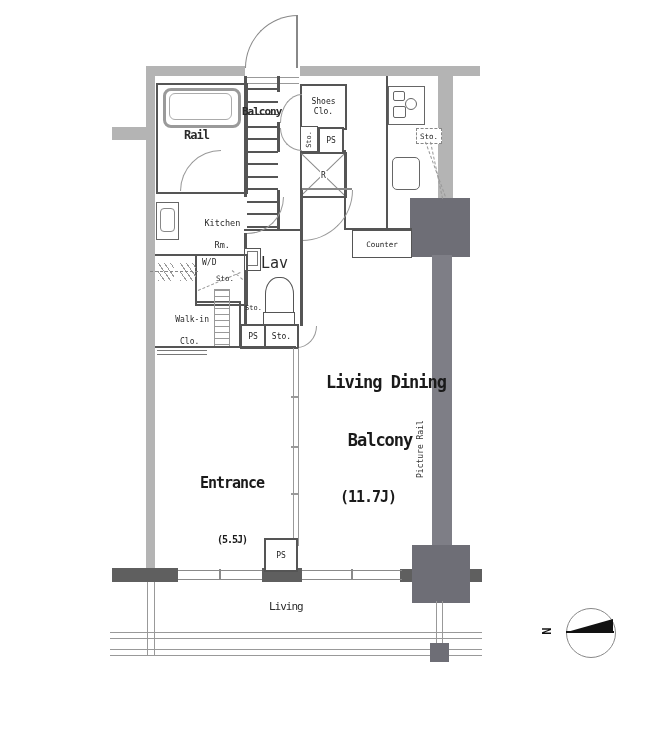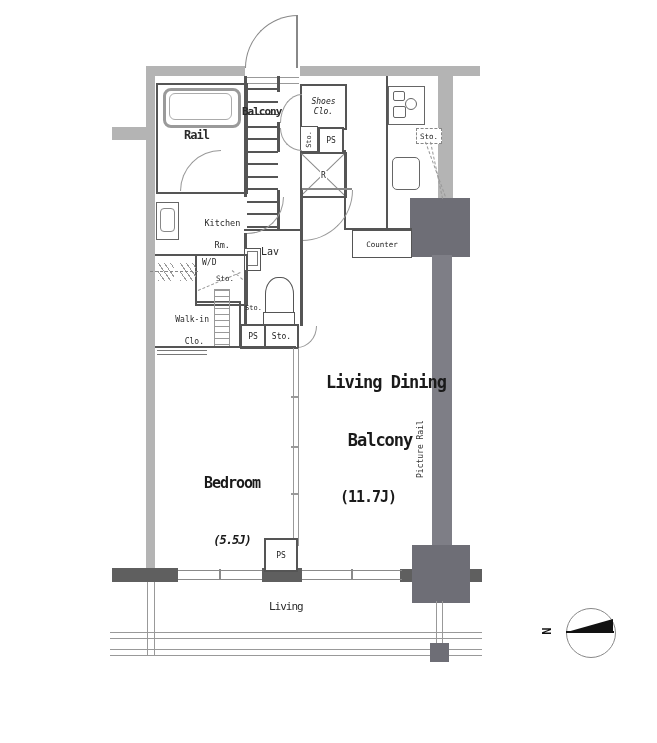--- a/index.html
+++ b/index.html
@@ -45,21 +45,21 @@
   #entStep{left:246px;top:77px;width:53px;height:5px;border-top:1px solid #999;border-bottom:1px solid #999;}
   
   #corrFloor{left:247px;top:78px;width:31px;height:152px;
      background:repeating-linear-gradient(to bottom,transparent 0 10.5px,#555 10.5px 12.5px);}
   #corrL1{left:244px;top:76px;width:3px;height:121px;background:#555;}
   #corrL2{left:244px;top:233px;width:3px;height:113px;background:#555;}
   #corrR1{left:277px;top:76px;width:3px;height:16px;background:#555;}
   #corrR2{left:277px;top:122px;width:3px;height:30px;background:#555;}
   #corrR3{left:277px;top:190px;width:3px;height:40px;background:#555;}
   
-  #shoesBox{left:300px;top:84px;width:43px;height:42px;font-size:8px;line-height:10px;font-style:italic;}
+  #shoesBox{left:300px;top:84px;width:43px;height:42px;font-size:8px;line-height:10px;}
   #stoVertBox{left:300px;top:126px;width:16px;height:24px;border-width:1.5px;}
   #stoVertBox span{writing-mode:vertical-rl;transform:rotate(180deg);font-size:7px;}
   #psEntryBox{left:318px;top:127px;width:22px;height:23px;font-size:8px;}
   #rBox{left:300px;top:152px;width:43px;height:42px;font-size:8px;}
   #rBox .r-char{background:#fff;padding:0 1px;z-index:2;}
   .diag{position:absolute;left:-9px;top:20px;width:60px;height:1px;background:#8a8a8a;}
   #rd1{transform:rotate(44deg);} #rd2{transform:rotate(-44deg);}
   #arcShoes{left:280px;top:94px;width:21px;height:28px;border-top:1px solid #999;border-left:1px solid #999;border-top-left-radius:100% 100%;}
   #arcStoE{left:280px;top:128px;width:21px;height:22px;border-bottom:1px solid #999;border-left:1px solid #999;border-bottom-left-radius:100% 100%;}
   
@@ -115,29 +115,29 @@
   #partition{left:293px;top:348px;width:4px;height:198px;border-left:1px solid #999;border-right:1px solid #999;}
   .ptick{position:absolute;left:291px;width:8px;height:2px;background:#999;}
   #pt1{top:396px;} #pt2{top:446px;} #pt3{top:493px;}
   #psBalcBox{left:264px;top:538px;width:30px;height:30px;font-size:8px;}
   
   #entranceLbl{left:242px;top:105px;font-size:11px;font-weight:bold;letter-spacing:-1px;}
   #bathLbl{left:184px;top:128px;font-size:12px;font-weight:bold;letter-spacing:-1px;}
   #dressLbl{left:184px;top:207px;width:56px;font-size:8.5px;line-height:11px;text-align:center;}
   #wdLbl{left:202px;top:258px;font-size:8px;}
   #wdStoLbl{left:216px;top:274px;font-size:7.5px;}
-  #lavLbl{left:261px;top:246px;font-size:10px;}
+  #lavLbl{left:261px;top:254px;font-size:15px;}
   #lavStoLbl{left:245px;top:304px;font-size:7px;}
-  #walkinLbl{left:156px;top:303px;width:48px;font-size:8px;line-height:11px;text-align:right;}
+  #walkinLbl{left:156px;top:303px;width:48px;font-size:8px;line-height:11px;text-align:center;}
   #ldkLbl{left:302px;top:334px;width:132px;text-align:center;font-weight:bold;color:#1a1a1a;}
   #ldkLbl .l1{font-size:17px;line-height:20px;letter-spacing:-1px;margin-left:24px;}
   #ldkLbl .l2{font-size:15px;line-height:19px;letter-spacing:-1px;}
   #bedLbl{left:175px;top:436px;width:114px;text-align:center;font-weight:bold;color:#1a1a1a;}
   #bedLbl .l1{font-size:15px;line-height:19px;letter-spacing:-1px;}
-  #bedLbl .l2{font-size:12px;line-height:18px;letter-spacing:-1px;font-style:italic;}
+  #bedLbl .l2{font-size:10px;line-height:18px;letter-spacing:-1px;}
   #balcLbl{left:269px;top:600px;font-size:11px;letter-spacing:-1px;}
   #prLbl{left:416px;top:368px;height:110px;font-size:8px;writing-mode:vertical-rl;transform:rotate(180deg);color:#333;}
   
   #compCirc{left:566px;top:608px;width:48px;height:48px;border:1px solid #888;border-radius:50%;}
   #compLine{left:566px;top:631px;width:48px;height:1.5px;background:#111;}
   #compWedge{left:567px;top:619px;width:0;height:0;border-right:46px solid #111;border-top:13px solid transparent;}
   #northLbl{left:542px;top:624px;font-size:12px;font-weight:bold;transform:rotate(90deg);color:#111;}
 </style>
 </head>
 <body>
@@ -271,21 +271,21 @@
   <div class="lbl" id="walkinLbl">
     <span>Walk-in</span><br>
     <span>Clo.</span>
   </div>
   <div class="lbl" id="ldkLbl">
     <div class="l1">Living Dining</div>
     <div class="l1">Balcony</div>
     <div class="l2">(11.7J)</div>
   </div>
   <div class="lbl" id="bedLbl">
-    <div class="l1">Bedroom</div>
+    <div class="l1">Entrance</div>
     <div class="l2">(5.5J)</div>
   </div>
   <div class="lbl" id="balcLbl">Living</div>
   <div class="lbl" id="prLbl">Picture Rail</div>
 
   <div class="abs" id="compCirc"></div>
   <div class="abs" id="compLine"></div>
   <div class="abs" id="compWedge"></div>
   <div class="lbl" id="northLbl">N</div>
 

